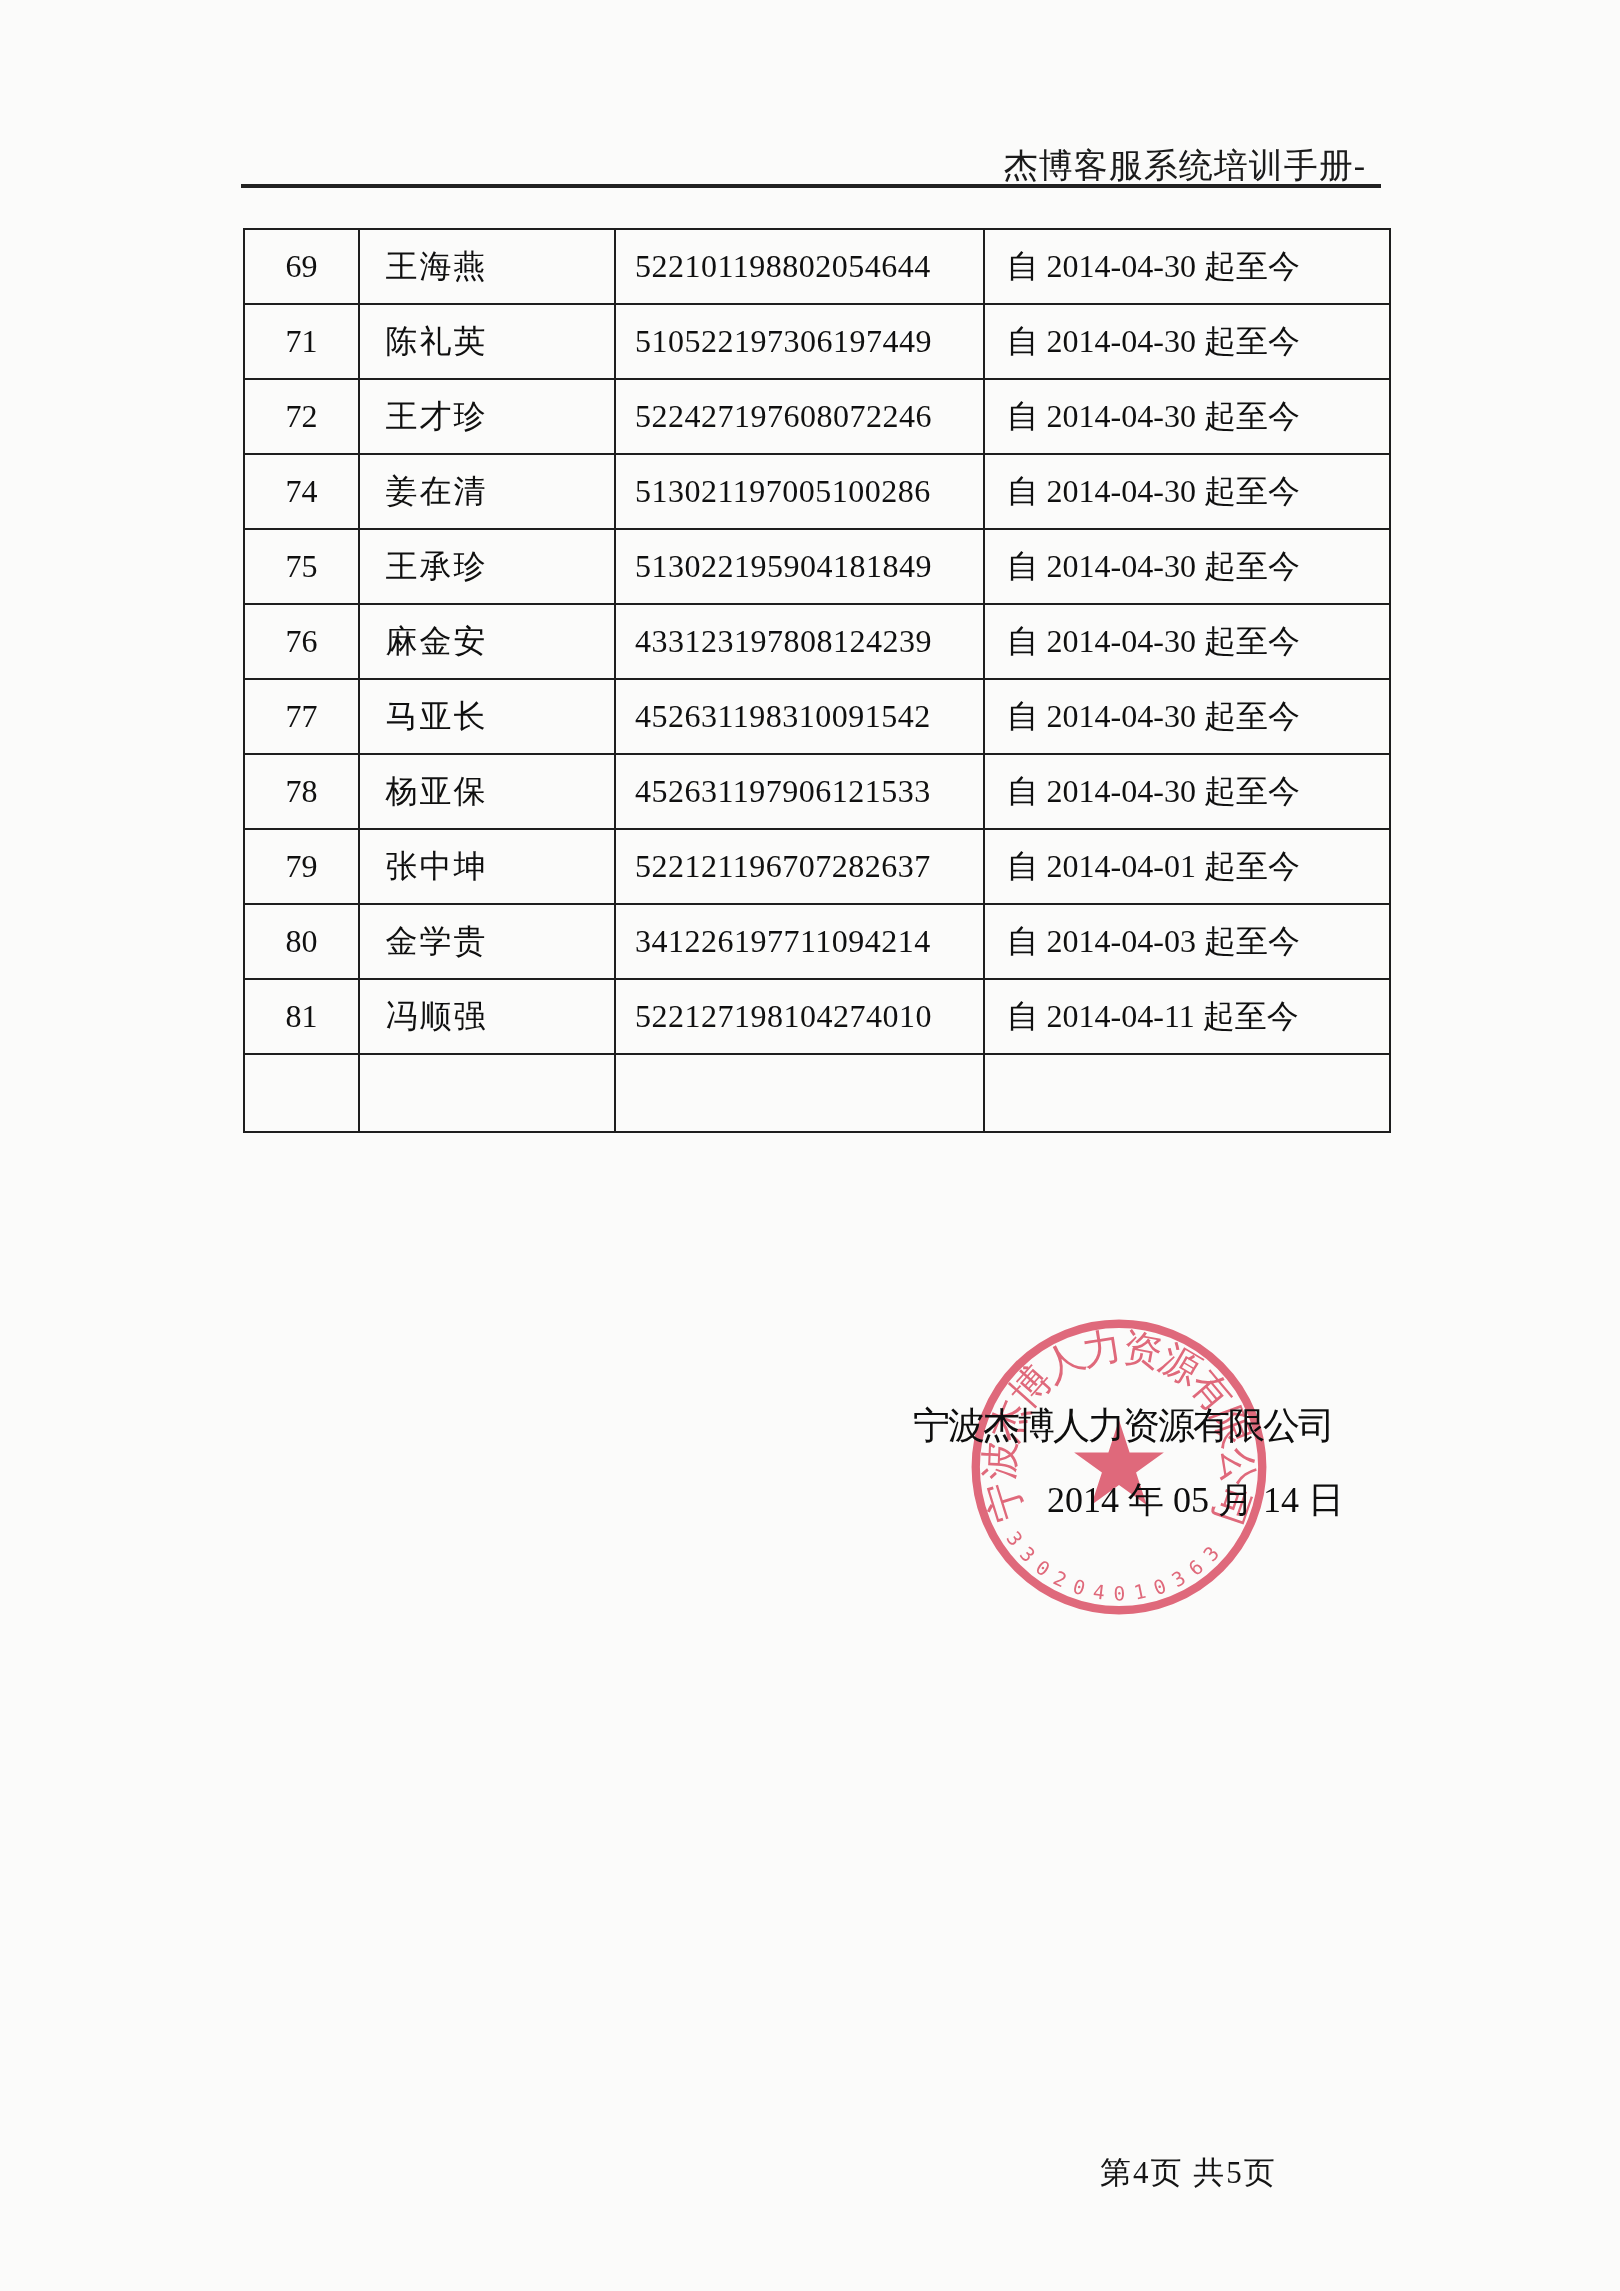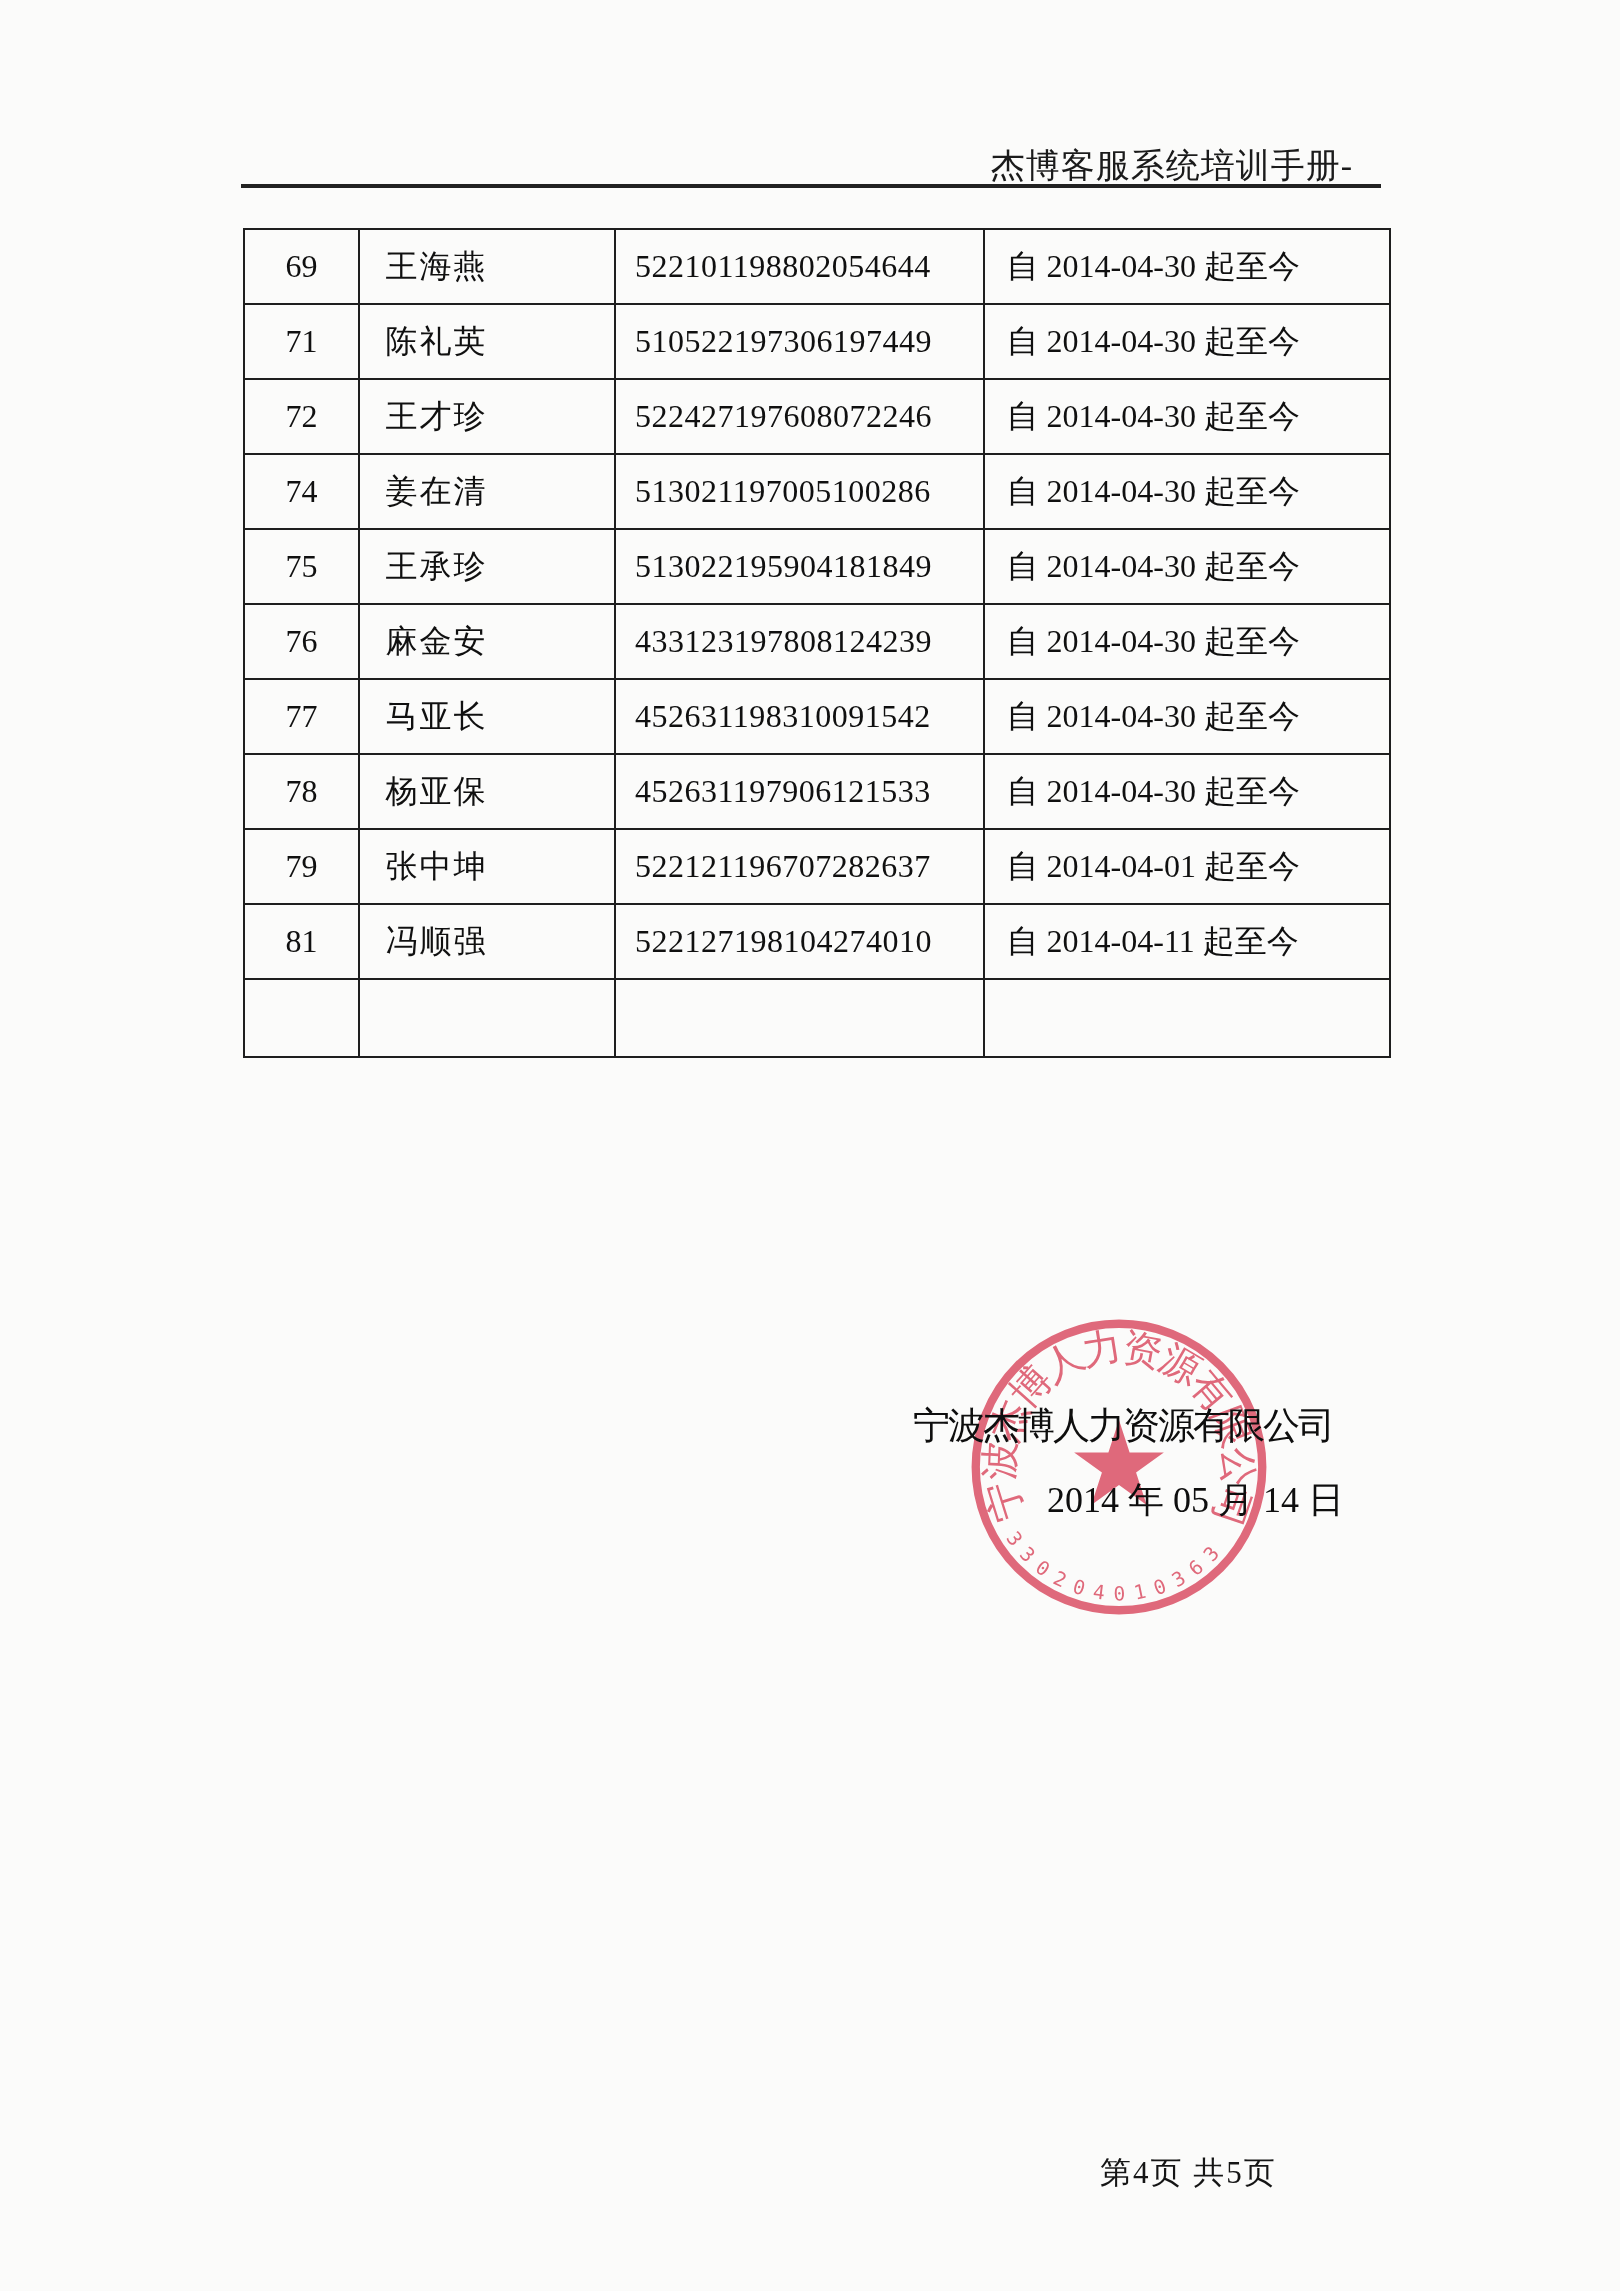--- a/index.html
+++ b/index.html
@@ -3,21 +3,21 @@
 <meta charset="utf-8">
 <style>
   html,body{margin:0;padding:0;}
   body{
     width:1620px;height:2292px;position:relative;
     background:#fbfbfa;
     font-family:"Liberation Serif","DejaVu Serif",serif;
     color:#141414;overflow:hidden;
   }
   .page-header-title{
-    position:absolute;top:143px;right:267px;
+    position:absolute;top:143px;right:254px;
     font-size:34px;letter-spacing:1px;color:#1b1b1b;white-space:nowrap;
   }
   .header-rule{
     position:absolute;left:241px;top:184px;width:1140px;height:3.9px;
     background:#222;
   }
   table.roster{
     position:absolute;left:243px;top:228px;width:1145px;
     border-collapse:collapse;table-layout:fixed;
   }
@@ -112,20 +112,26 @@
         <td class="cell-id">452631197906121533</td>
         <td class="cell-period">自 2014-04-30 起至今</td>
       </tr>
       <tr>
         <td class="cell-no">79</td>
         <td class="cell-name">张中坤</td>
         <td class="cell-id">522121196707282637</td>
         <td class="cell-period">自 2014-04-01 起至今</td>
       </tr>
       <tr>
+        <td class="cell-no">80</td>
+        <td class="cell-name">金学贵</td>
+        <td class="cell-id">341226197711094214</td>
+        <td class="cell-period">自 2014-04-03 起至今</td>
+      </tr>
+      <tr>
         <td class="cell-no">81</td>
         <td class="cell-name">冯顺强</td>
         <td class="cell-id">522127198104274010</td>
         <td class="cell-period">自 2014-04-11 起至今</td>
       </tr>
       <tr class="empty-row">
         <td class="cell-no"></td>
         <td class="cell-name"></td>
         <td class="cell-id"></td>
         <td class="cell-period"></td>

